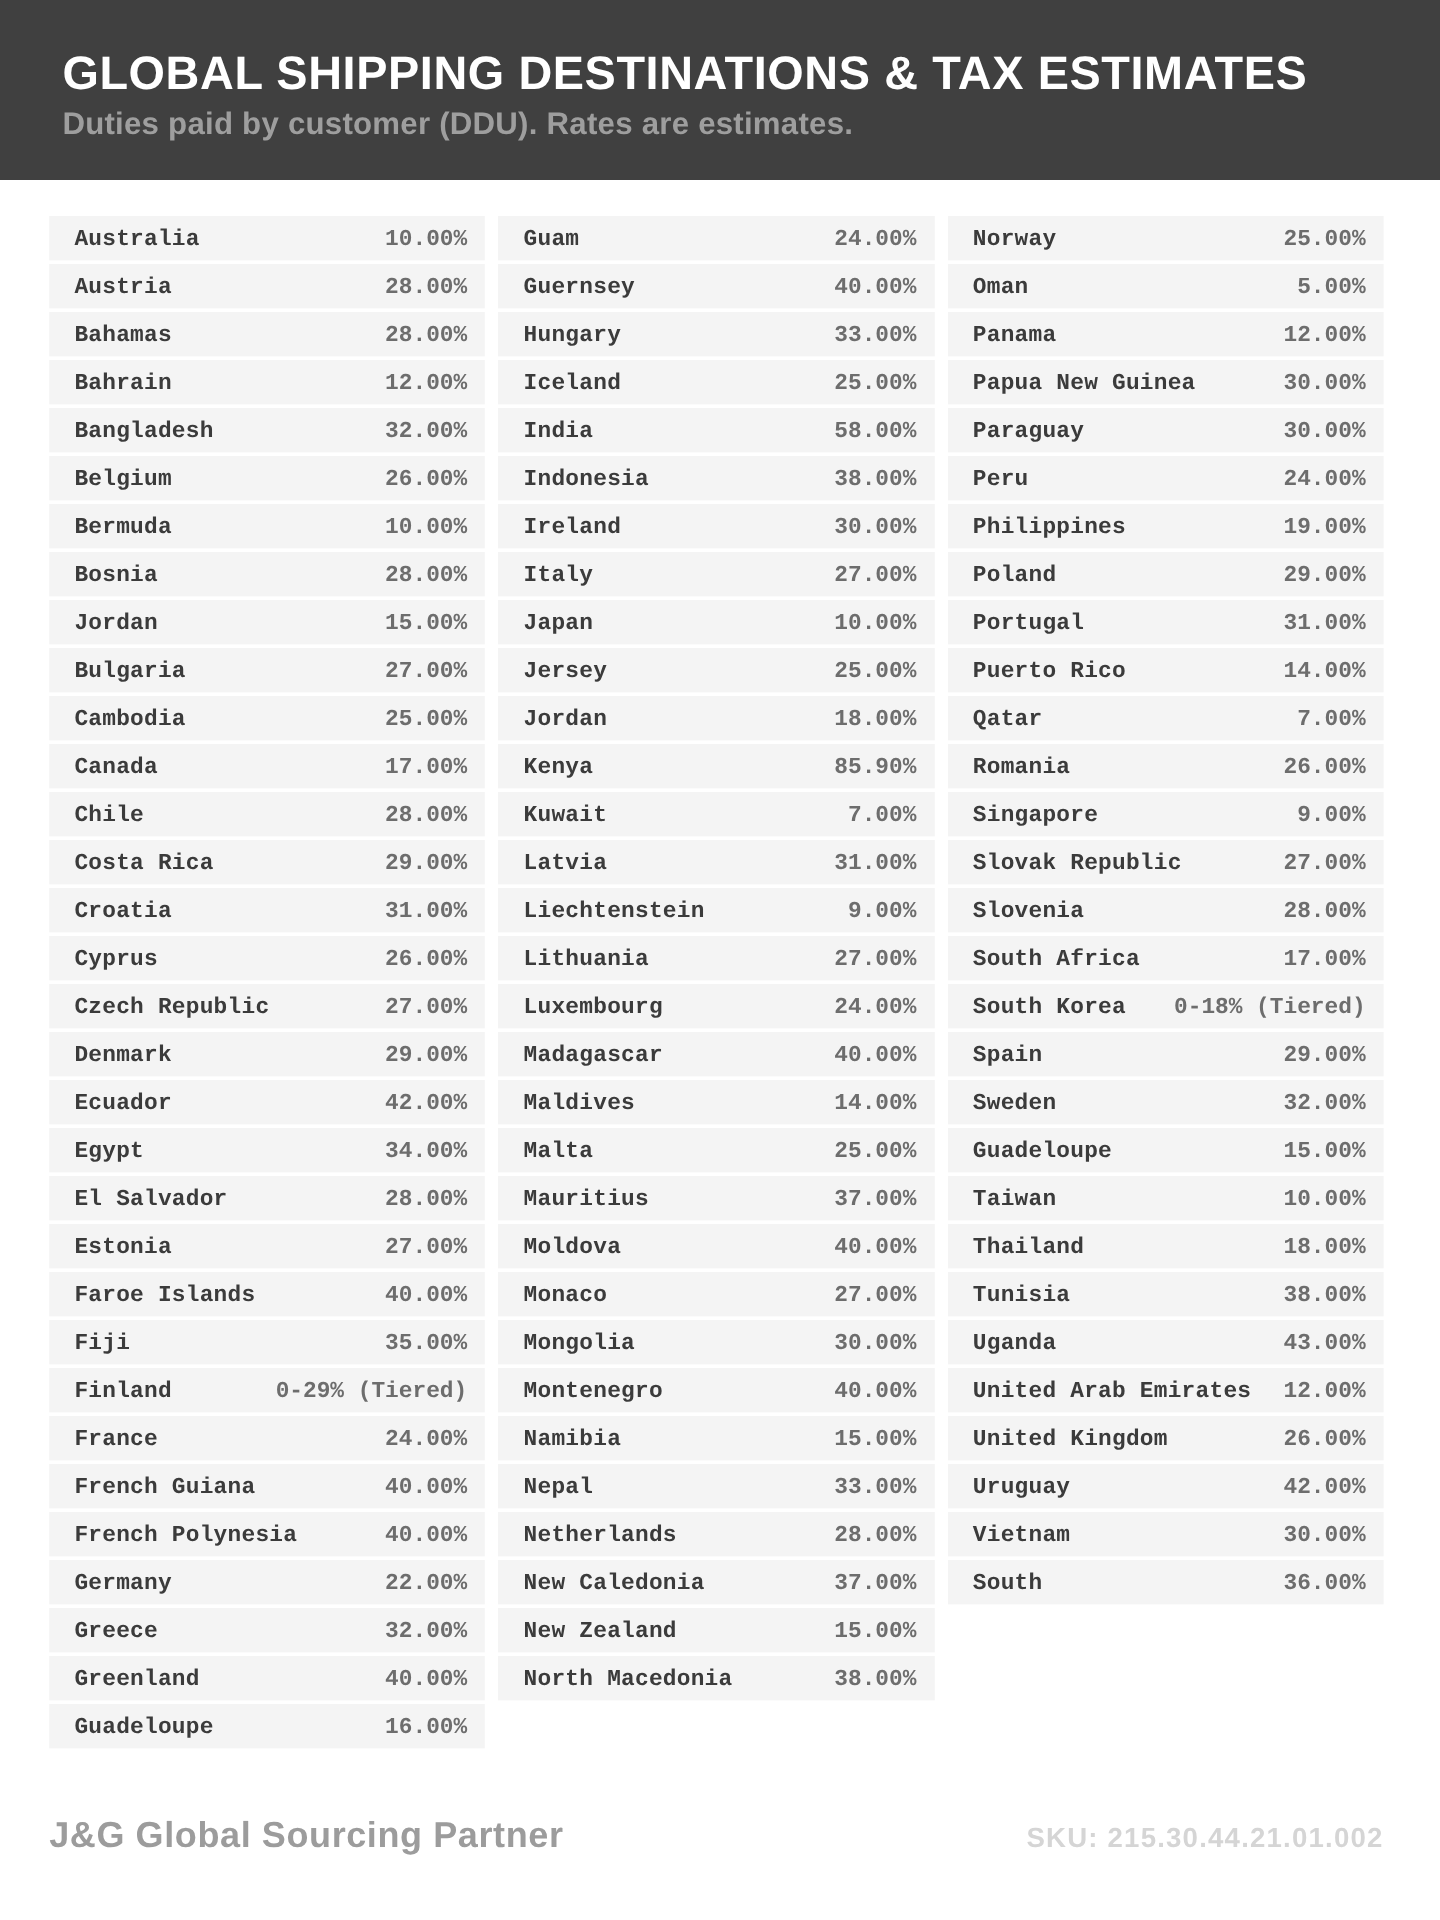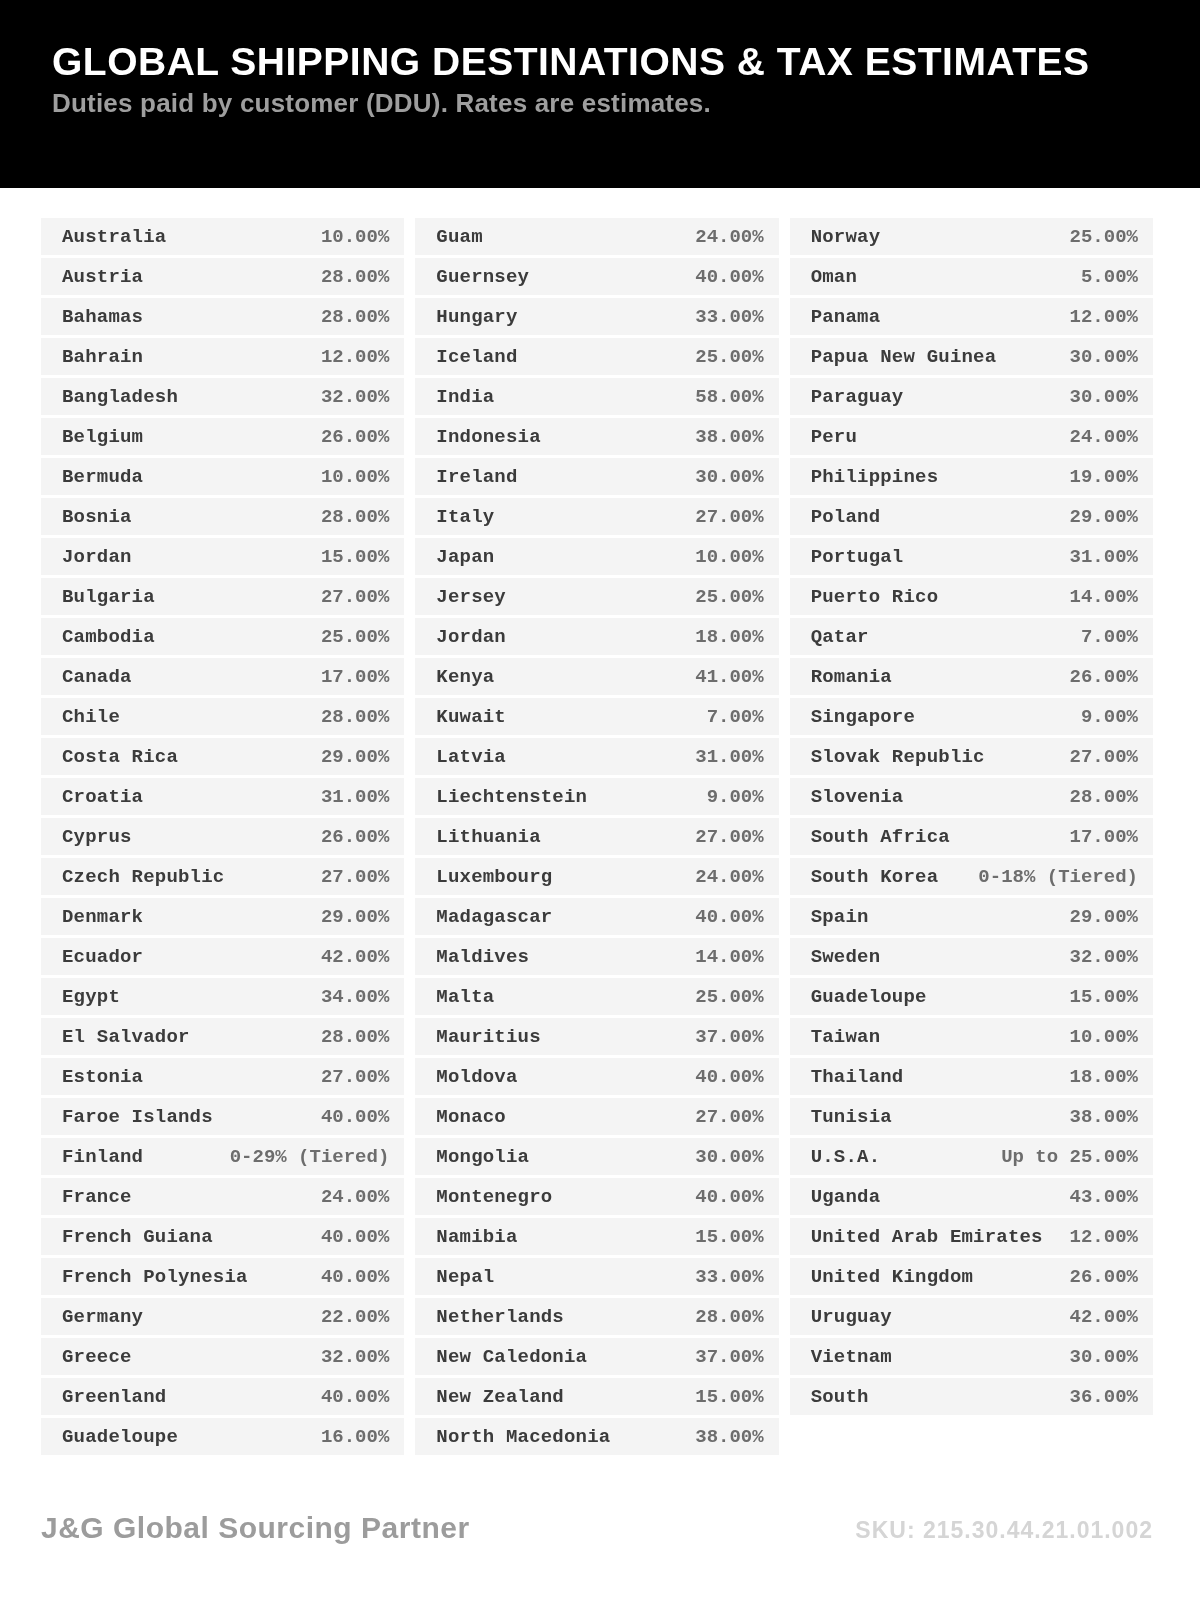--- a/index.html
+++ b/index.html
@@ -5,22 +5,22 @@
   * { box-sizing: border-box; }
   html, body { margin: 0; padding: 0; }
   body {
     width: 1200px;
     height: 1600px;
     background: #ffffff;
     font-family: "Liberation Sans", sans-serif;
     overflow: hidden;
   }
   .header {
-    height: 188px;
-    background: #000000;
+    height: 150px;
+    background: #404040;
     padding: 42px 52px 0 52px;
   }
   .title {
     color: #ffffff;
     font-size: 39px;
     font-weight: bold;
     letter-spacing: 0.5px;
     white-space: nowrap;
     line-height: 1;
   }
@@ -177,20 +177,24 @@
       </div>
       <div class="row">
         <span class="country">Estonia</span>
         <span class="rate">27.00%</span>
       </div>
       <div class="row">
         <span class="country">Faroe Islands</span>
         <span class="rate">40.00%</span>
       </div>
       <div class="row">
+        <span class="country">Fiji</span>
+        <span class="rate">35.00%</span>
+      </div>
+      <div class="row">
         <span class="country">Finland</span>
         <span class="rate">0-29% (Tiered)</span>
       </div>
       <div class="row">
         <span class="country">France</span>
         <span class="rate">24.00%</span>
       </div>
       <div class="row">
         <span class="country">French Guiana</span>
         <span class="rate">40.00%</span>
@@ -256,21 +260,21 @@
       <div class="row">
         <span class="country">Jersey</span>
         <span class="rate">25.00%</span>
       </div>
       <div class="row">
         <span class="country">Jordan</span>
         <span class="rate">18.00%</span>
       </div>
       <div class="row">
         <span class="country">Kenya</span>
-        <span class="rate">41.00%</span>
+        <span class="rate">85.90%</span>
       </div>
       <div class="row">
         <span class="country">Kuwait</span>
         <span class="rate">7.00%</span>
       </div>
       <div class="row">
         <span class="country">Latvia</span>
         <span class="rate">31.00%</span>
       </div>
       <div class="row">
@@ -427,24 +431,20 @@
         <span class="country">Taiwan</span>
         <span class="rate">10.00%</span>
       </div>
       <div class="row">
         <span class="country">Thailand</span>
         <span class="rate">18.00%</span>
       </div>
       <div class="row">
         <span class="country">Tunisia</span>
         <span class="rate">38.00%</span>
-      </div>
-      <div class="row">
-        <span class="country">U.S.A.</span>
-        <span class="rate">Up to 25.00%</span>
       </div>
       <div class="row">
         <span class="country">Uganda</span>
         <span class="rate">43.00%</span>
       </div>
       <div class="row">
         <span class="country">United Arab Emirates</span>
         <span class="rate">12.00%</span>
       </div>
       <div class="row">

